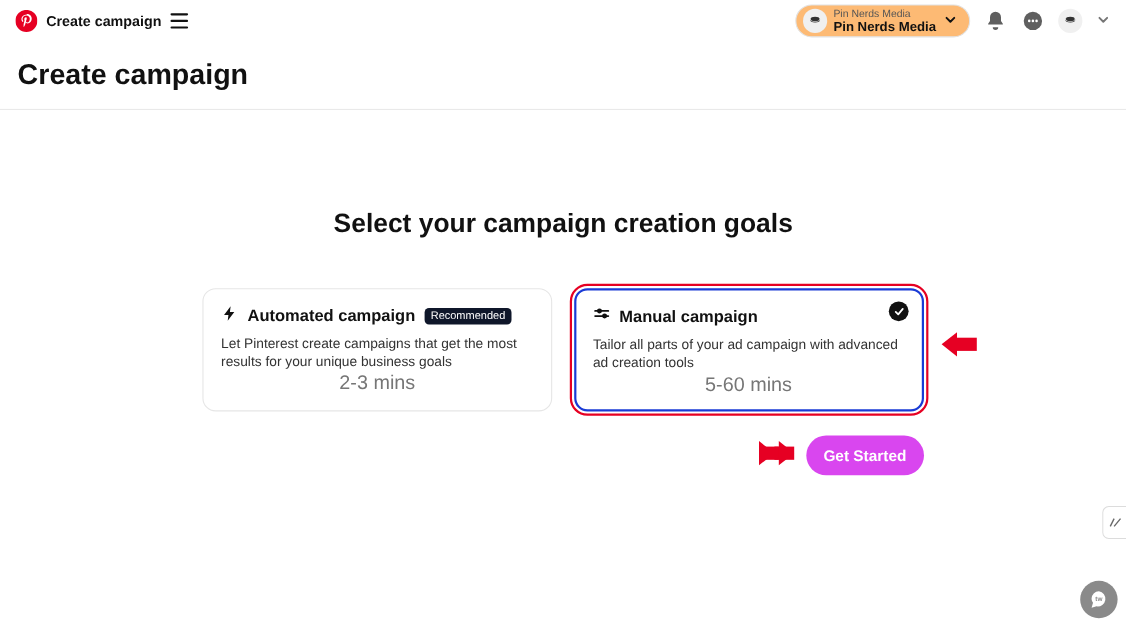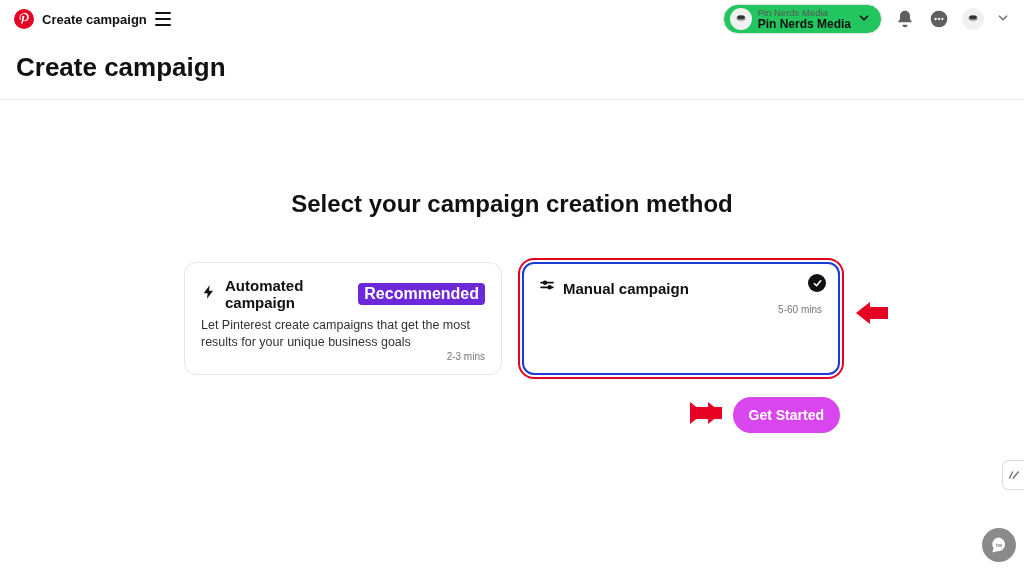--- a/index.html
+++ b/index.html
@@ -5,21 +5,21 @@
   * { box-sizing: border-box; margin: 0; padding: 0; }
   html, body { width: 1024px; height: 576px; font-family: -apple-system, BlinkMacSystemFont, "Segoe UI", Helvetica, Arial, sans-serif; background:#fff; color:#111; overflow:hidden; position:relative;}
   
   .topbar { display:flex; align-items:center; justify-content:space-between; padding:6px 14px; height:38px; }
   .topbar-left { display:flex; align-items:center; gap:8px; }
   .p-logo { width:20px; height:20px; }
   .breadcrumb { font-size:13px; font-weight:700; }
   .hamburger { width:16px; height:14px; display:flex; flex-direction:column; justify-content:space-between; cursor:pointer;}
   .hamburger span { display:block; height:2px; background:#111; border-radius:1px;}
   .topbar-right { display:flex; align-items:center; gap:12px; }
-  .account-switch { display:flex; align-items:center; gap:6px; border:1px solid #e2e2e2; border-radius:20px; padding:3px 10px 3px 6px; cursor:pointer; background:#22c55e;}
+  .account-switch { display:flex; align-items:center; gap:6px; border:1px solid #e2e2e2; border-radius:20px; padding:3px 10px 3px 6px; cursor:pointer; background:#fdba74;}
   .account-avatar { width:22px; height:22px; border-radius:50%; background:#f0f0f0; display:flex; align-items:center; justify-content:center; font-size:9px; color:#555;}
   .account-text { display:flex; flex-direction:column; line-height:1.05;}
   .account-text .small { font-size:9.5px; color:#555;}
   .account-text .big { font-size:12px; font-weight:700;}
   .chev { font-size:12px; color:#111;}
   .icon-btn { width:22px; height:22px; color:#5f5f5f; cursor:pointer; display:flex; align-items:center; justify-content:center;}
   .mini-avatar { width:22px; height:22px; border-radius:50%; background:#f0f0f0; display:flex; align-items:center; justify-content:center; font-size:9px; color:#555;}
   
   
   .page-title-wrap { padding: 14px 16px 16px 16px; border-bottom:1px solid #e9e9e9;}
@@ -27,23 +27,23 @@
   
   
   .main { padding: 90px 0 0 0; display:flex; flex-direction:column; align-items:center;}
   .section-heading { font-size:24px; font-weight:700; margin-bottom:44px;}
   .cards-row { display:flex; gap:20px; position:relative;}
   .card { width:318px; border:1px solid #e6e6e6; border-radius:12px; padding:14px 16px 12px 16px; background:#fff; cursor:pointer; position:relative;}
   .card.selected { border:2px solid #1a3bd6; }
   .card.selected.annot-outline { outline:2px solid #e60023; outline-offset:2px;padding-left:15px;}
   .card-header { display:flex; align-items:center; gap:8px; margin-bottom:6px;}
   .card-title { font-size:15px; font-weight:700;}
-  .badge { font-size:16px; background:#6d28d9; color:#fff; padding:2px 6px; border-radius:4px; font-weight:700;}
+  .badge { font-size:10px; background:#0f172a; color:#fff; padding:2px 6px; border-radius:4px; font-weight:400;}
   .card-desc { font-size:12.5px; color:#333; line-height:1.35; }
-  .card-time { text-align:right; font-size:10px; color:#767676;}
+  .card-time { text-align:center; font-size:18px; color:#767676;}
   .check-circle { position:absolute; top:10px; right:12px; width:18px; height:18px; border-radius:50%; background:#111; color:#fff; display:flex; align-items:center; justify-content:center; font-size:11px;}
   
   .cta-row { width:656px; display:flex; justify-content:flex-end; margin-top:22px; position:relative;}
   .cta-btn { background:#d946ef; color:#fff; font-weight:700; font-size:14px; padding:10px 16px; border:none; border-radius:22px; cursor:pointer;}
   
   
   .annot-arrow { position:absolute; display:flex; align-items:center;}
   .annot-arrow .shaft { width:18px; height:12px; background:#e60023;}
   .annot-arrow .head { width:0; height:0; border-top:11px solid transparent; border-bottom:11px solid transparent; border-right:14px solid #e60023;}
   
@@ -116,21 +116,21 @@
         </svg>
     </span>
   </div>
 </div>
 
 <div class="page-title-wrap">
   <h1 class="page-title">Create campaign</h1>
 </div>
 
 <div class="main">
-  <h2 class="section-heading">Select your campaign creation method</h2>
+  <h2 class="section-heading">Select your campaign creation goals</h2>
 
   <div class="cards-row">
 
     <div class="card">
       <div class="card-header">
         <span>
           <svg viewBox="0 0 24 24" width="16" height="16" fill="#111">
               <path d="M13 2L4 14h6l-1 8 9-12h-6l1-8z"></path>
             </svg>
         </span>
@@ -151,20 +151,21 @@
               <circle cx="16" cy="14" r="2.2" fill="#111"></circle>
             </svg>
         </span>
         <span class="card-title">Manual campaign</span>
       </div>
       <div class="check-circle">
         <svg viewBox="0 0 24 24" width="11" height="11">
             <path d="M5 12l5 5 9-11" fill="none" stroke="#fff" stroke-width="3.5" stroke-linecap="round" stroke-linejoin="round"></path>
           </svg>
       </div>
+      <div class="card-desc">Tailor all parts of your ad campaign with advanced ad creation tools</div>
       <div class="card-time">5-60 mins</div>
     </div>
 
     <div class="annot-arrow left" style="left:672px; top:40px;">
       <span class="head"></span>
       <span class="shaft"></span>
     </div>
   </div>
 
   <div class="cta-row">

